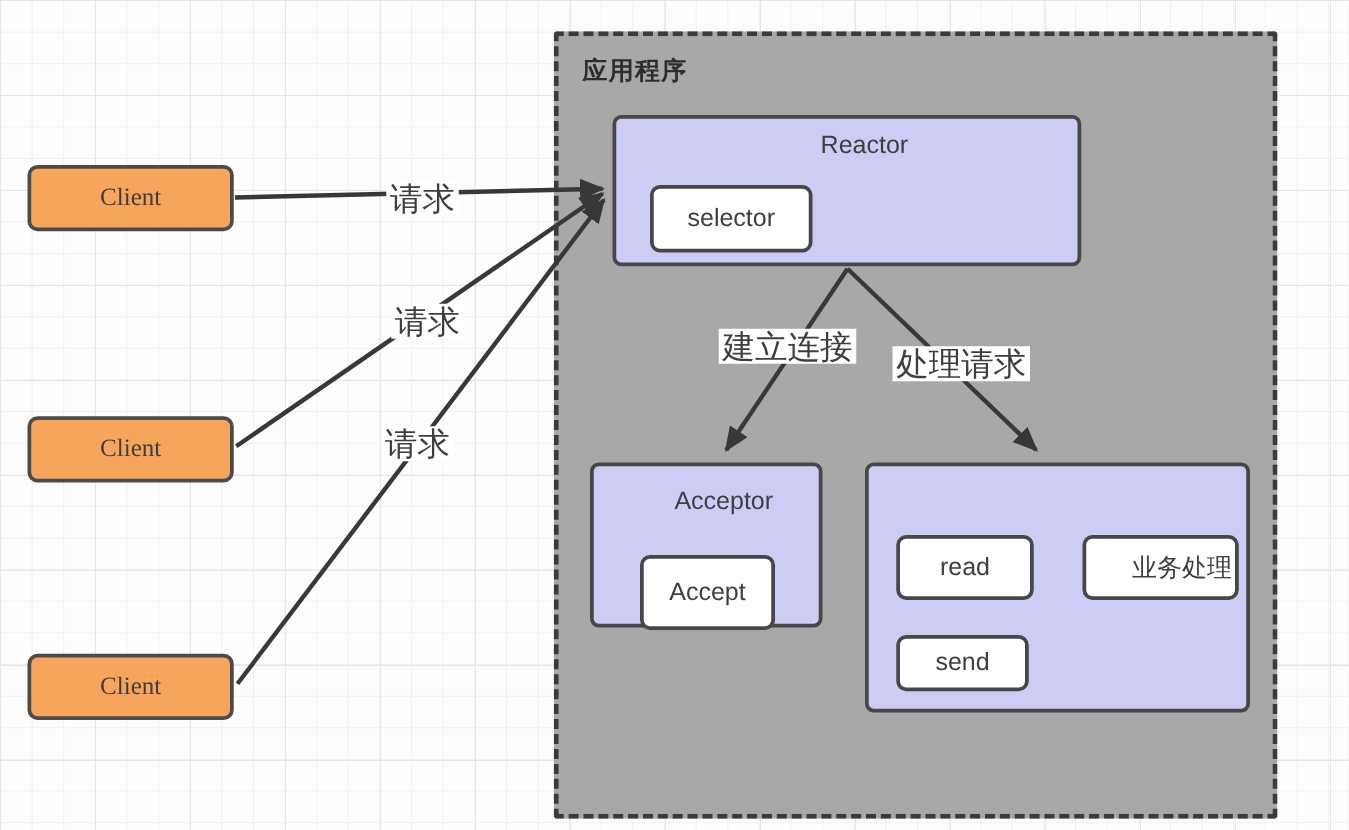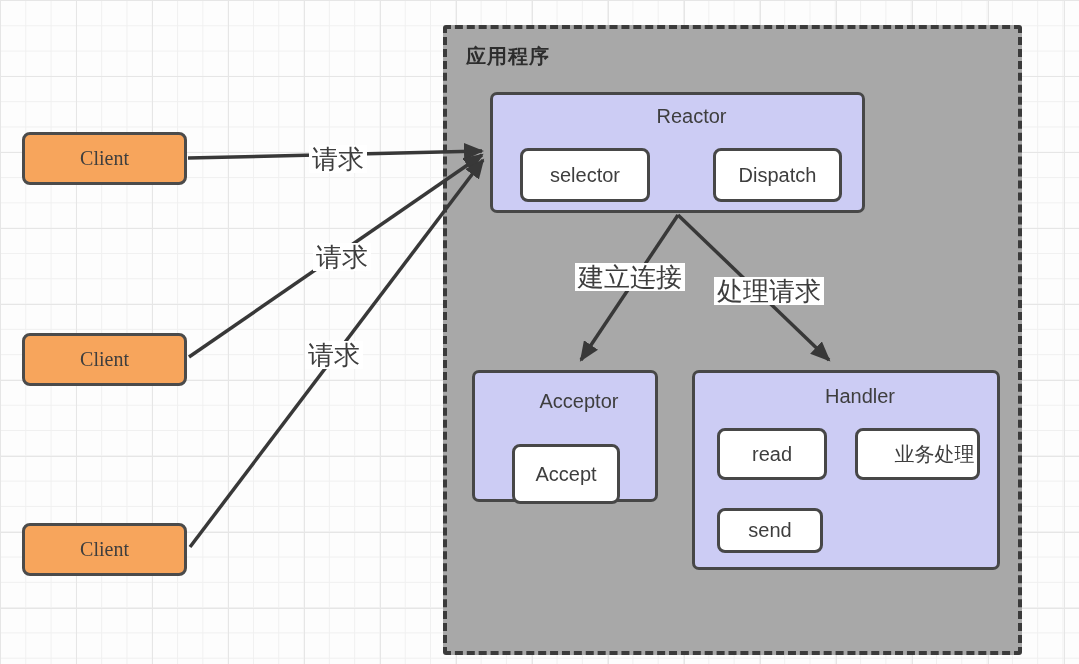--- a/index.html
+++ b/index.html
@@ -73,21 +73,21 @@
     align-items: center;
     justify-content: center;
     font-size: 20px;
     color: #3e3e3e;
     white-space: nowrap;
   }
   .inner-box.selector { left:  27px; top: 53px; width: 130px; height: 54px; }
   .inner-box.dispatch { left: 220px; top: 53px; width: 129px; height: 54px; }
   .inner-box.accept   { left:  37px; top: 55px; width: 108px; height: 60px; margin-top: 16px; }
   .inner-box.read     { left:  22px; top: 55px; width: 110px; height: 52px; }
-  .inner-box.business { left: 160px; top: 55px; width: 125px; height: 52px; padding-left: 34px; }
+  .inner-box.business { left: 171px; top: 55px; width: 125px; height: 52px; padding-left: 34px; }
   .inner-box.send     { left:  22px; top: 135px; width: 106px; height: 45px; }
 
   
   .client-box {
     position: absolute;
     width: 165px; height: 53px;
     background: #f7a55c;
     border: 3px solid #4b4b4b;
     border-radius: 8px;
     display: flex;
@@ -130,30 +130,28 @@
 
 <div class="canvas">
 
   <div class="app-container">
     <div class="app-title">应用程序</div>
   </div>
 
   <div class="module reactor">
     <div class="module-title">Reactor</div>
     <div class="inner-box selector">selector</div>
-    <div class="inner-box dispatch">Dispatch</div>
   </div>
 
   <div class="module acceptor">
     <div class="module-title">Acceptor</div>
     <div class="inner-box accept">Accept</div>
   </div>
 
   <div class="module handler">
-    <div class="module-title">Handler</div>
     <div class="inner-box read">read</div>
     <div class="inner-box business">业务处理</div>
     <div class="inner-box send">send</div>
   </div>
 
   <div class="client-box c1">Client</div>
   <div class="client-box c2">Client</div>
   <div class="client-box c3">Client</div>
 
   <svg class="arrows" viewBox="0 0 1079 664" xmlns="http://www.w3.org/2000/svg">

